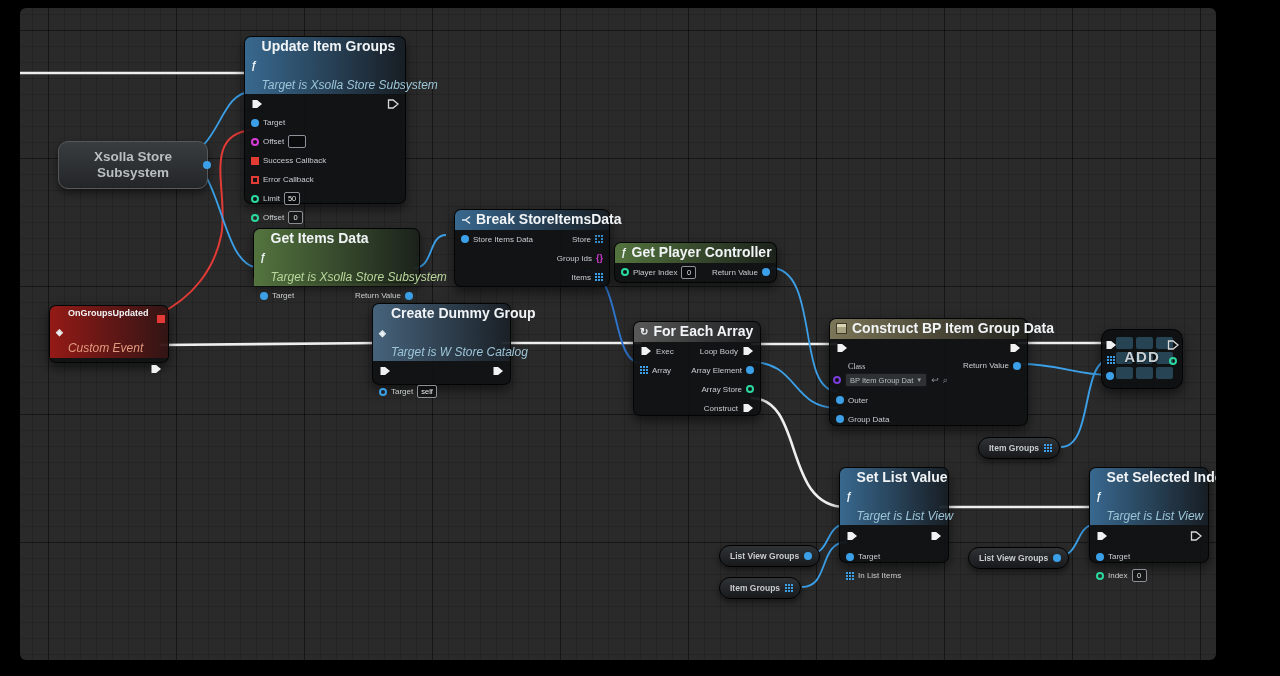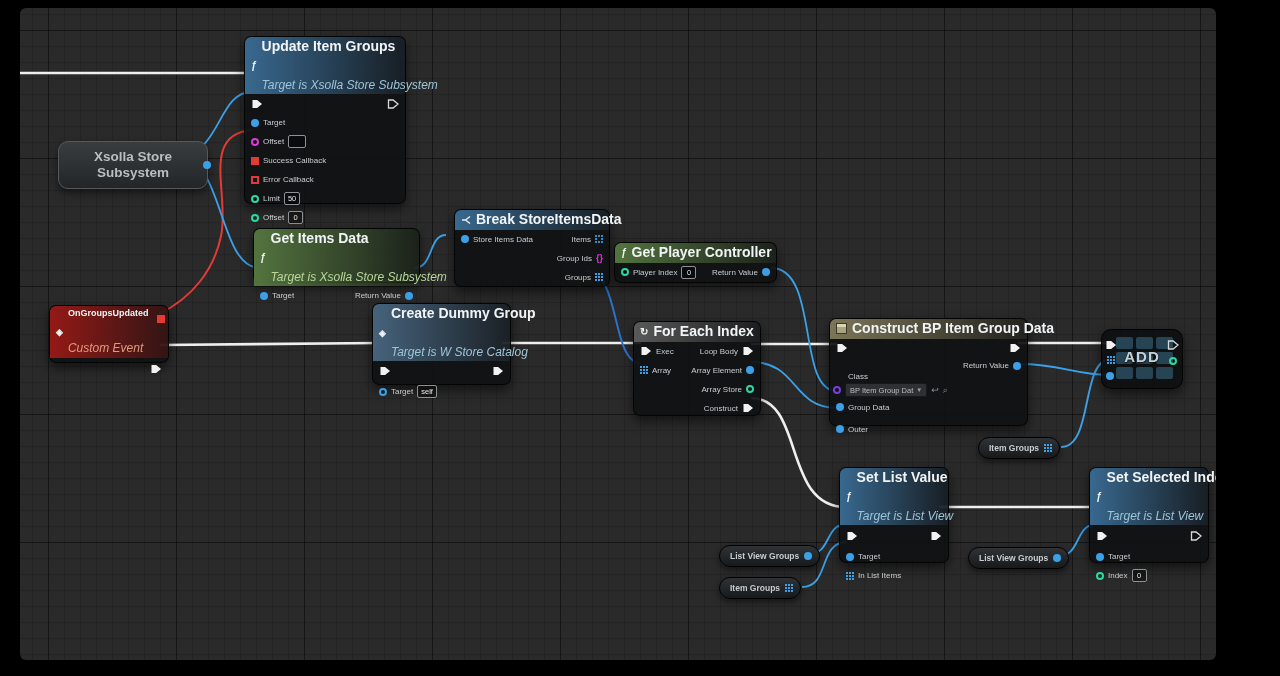--- a/index.html
+++ b/index.html
@@ -181,32 +181,32 @@
       <div class="ht">
             <div class="title">Break StoreItemsData</div>
           </div>
     </div>
     <div class="row both">
       <span class="rgap">
             <span class="pc b"></span>
             <span>Store Items Data</span>
           </span>
       <span class="rgap">
-            <span>Items</span>
+            <span>Store</span>
             <span class="pgw hollow">
               <i></i>
             </span>
           </span>
     </div>
     <div class="row out">
           <span>Group Ids</span>
           <span class="pbr">{}</span>
         </div>
     <div class="row out">
-          <span>Groups</span>
+          <span>Items</span>
           <span class="pgw">
             <i></i>
           </span>
         </div>
   </div>
 
   <div class="node" style="left:594px;top:234px;width:161px;height:39px;">
     <div class="hdr hdr-green">
       <span class="hicon">ƒ</span>
       <div class="ht">
@@ -262,21 +262,21 @@
           <span class="pc hb"></span>
           <span>Target</span>
           <span class="valbox">self</span>
         </div>
   </div>
 
   <div class="node" style="left:613px;top:313px;width:126px;height:93px;">
     <div class="hdr hdr-gray">
       <span class="hicon up" style="font-size:10px;">↻</span>
       <div class="ht">
-            <div class="title">For Each Index</div>
+            <div class="title">For Each Array</div>
           </div>
     </div>
     <div class="row both">
       <span class="rgap">
             <svg class="px" width="12" height="12" viewBox="0 0 12 12">
               <path d="M1.5 2h4.6L11 6l-4.9 4H1.5z" fill="#f2f2f2"></path>
             </svg>
             <span>Exec</span>
           </span>
       <span class="rgap">
@@ -318,40 +318,40 @@
           </div>
     </div>
     <div class="row both">
       <svg class="px" width="12" height="12" viewBox="0 0 12 12">
             <path d="M1.5 2h4.6L11 6l-4.9 4H1.5z" fill="#f2f2f2"></path>
           </svg>
       <svg class="px" width="12" height="12" viewBox="0 0 12 12">
             <path d="M1.5 2h4.6L11 6l-4.9 4H1.5z" fill="#f2f2f2"></path>
           </svg>
     </div>
-    <div class="row" style="height:13px;margin-top:12px;">
+    <div class="row" style="height:13px;margin-top:2px;font-family:Liberation Serif, serif;">
           <span style="width:8px;"></span>
           <span>Class</span>
         </div>
     <div class="row" style="height:15px;">
       <span class="pc hp" style="margin-left:-3px;"></span>
       <span class="dropdown">
             <span>BP Item Group Dat</span>
             <span class="dd-arrow">▼</span>
           </span>
       <span class="tinyicon">↩</span>
       <span class="tinyicon">⌕</span>
     </div>
+    <div class="row" style="margin-top:3px;">
+          <span class="pc b"></span>
+          <span>Outer</span>
+        </div>
     <div class="row">
           <span class="pc b"></span>
           <span>Group Data</span>
-        </div>
-    <div class="row" style="margin-top:3px;">
-          <span class="pc b"></span>
-          <span>Outer</span>
         </div>
     <div class="rgap" style="position:absolute;right:6px;top:42px;font-size:8px;color:#c9cdd0;">
       <span>Return Value</span>
           <span class="pc b"></span>
     </div>
   </div>
 
   <div class="node" style="left:1081px;top:321px;width:80px;height:58px;border-radius:10px;background:rgba(14,16,18,.95);">
     <div id="addgrid">
           <span></span>

